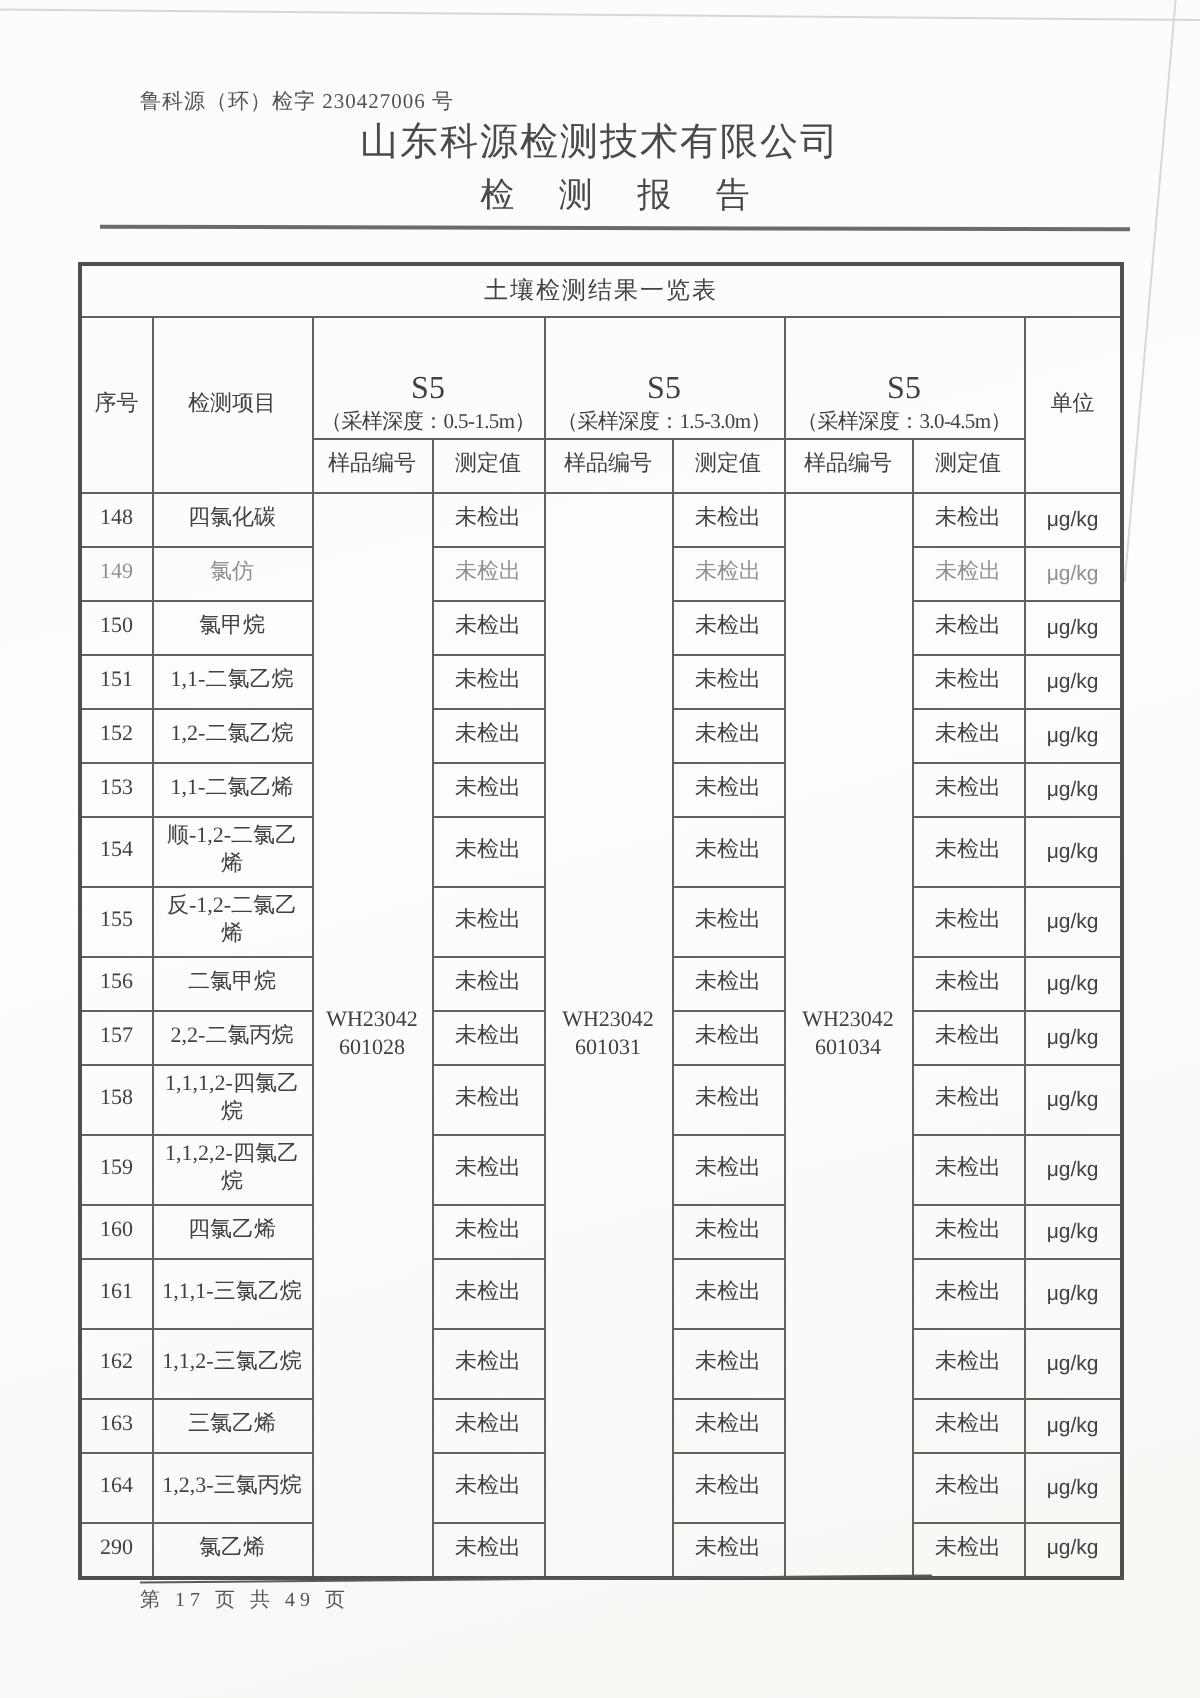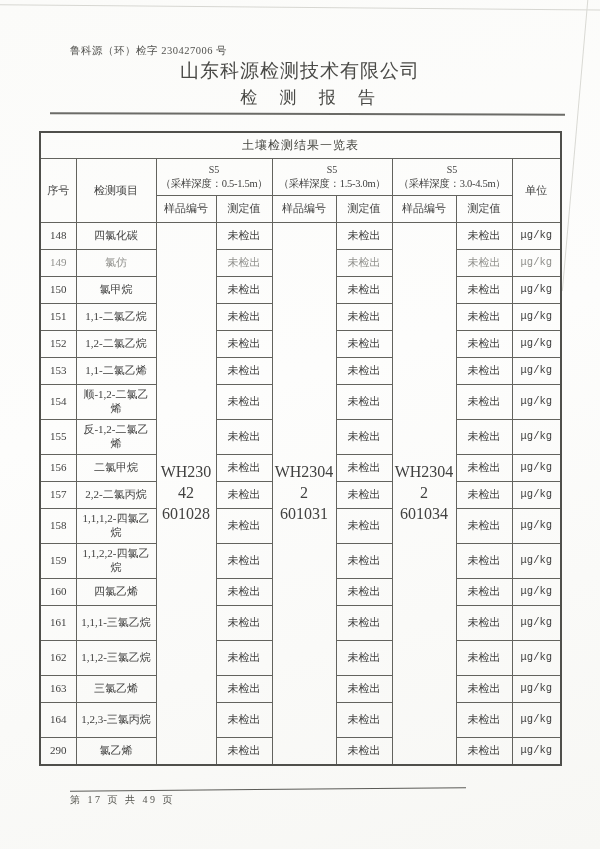--- a/index.html
+++ b/index.html
@@ -23,28 +23,28 @@
     background:#6b6b67; transform:rotate(0.15deg); }
 
   .table-wrap { position:absolute; left:39px; top:131px; }
   table { border-collapse:collapse; table-layout:fixed; width:521px;
     border:2px solid #4f4f4b; }
   th, td { border:1px solid #63635e; text-align:center; vertical-align:middle;
     font-weight:normal; font-size:11px; color:#414140; padding:1px 2px;
     line-height:1.25; word-break:break-all; overflow:hidden; }
   .tbl-title-cell { height:23px; font-size:12px; letter-spacing:1px; color:#45453F; }
   .group-head { height:37px; }
-  .group-point { font-size:10px; }
+  .group-point { font-size:16px;margin-top:25px; }
   .group-depth { font-size:10.5px; letter-spacing:-0.3px; }
   .sub-head { height:27px; font-size:11px; }
   tr[data-lines="1"] { height:27px; }
   tr[data-lines="2"] { height:35px; }
   td.seq { font-size:11px;margin-top:28px; }
-  td.sample div { font-size:16px; line-height:1.3; }
-  td.unit-cell { font-size:10.5px; font-family:Liberation Mono, monospace; }
+  td.sample div { font-size:11px; line-height:1.3; }
+  td.unit-cell { font-size:10.5px; font-family:Liberation Sans, sans-serif; }
   tbody tr:nth-of-type(2) td { color:#90908c; }
 
   .footer-rule { position:absolute; left:70px; top:789px; width:396px; height:2px;
     background:#59595600; border-top:1.6px solid #5a5a56; transform:rotate(-0.5deg); }
   .footer-text { position:absolute; left:70px; top:793px; width:396px;
     font-size:10px; letter-spacing:2.5px; color:#55554f; }
 </style>
 </head>
 <body>
 

